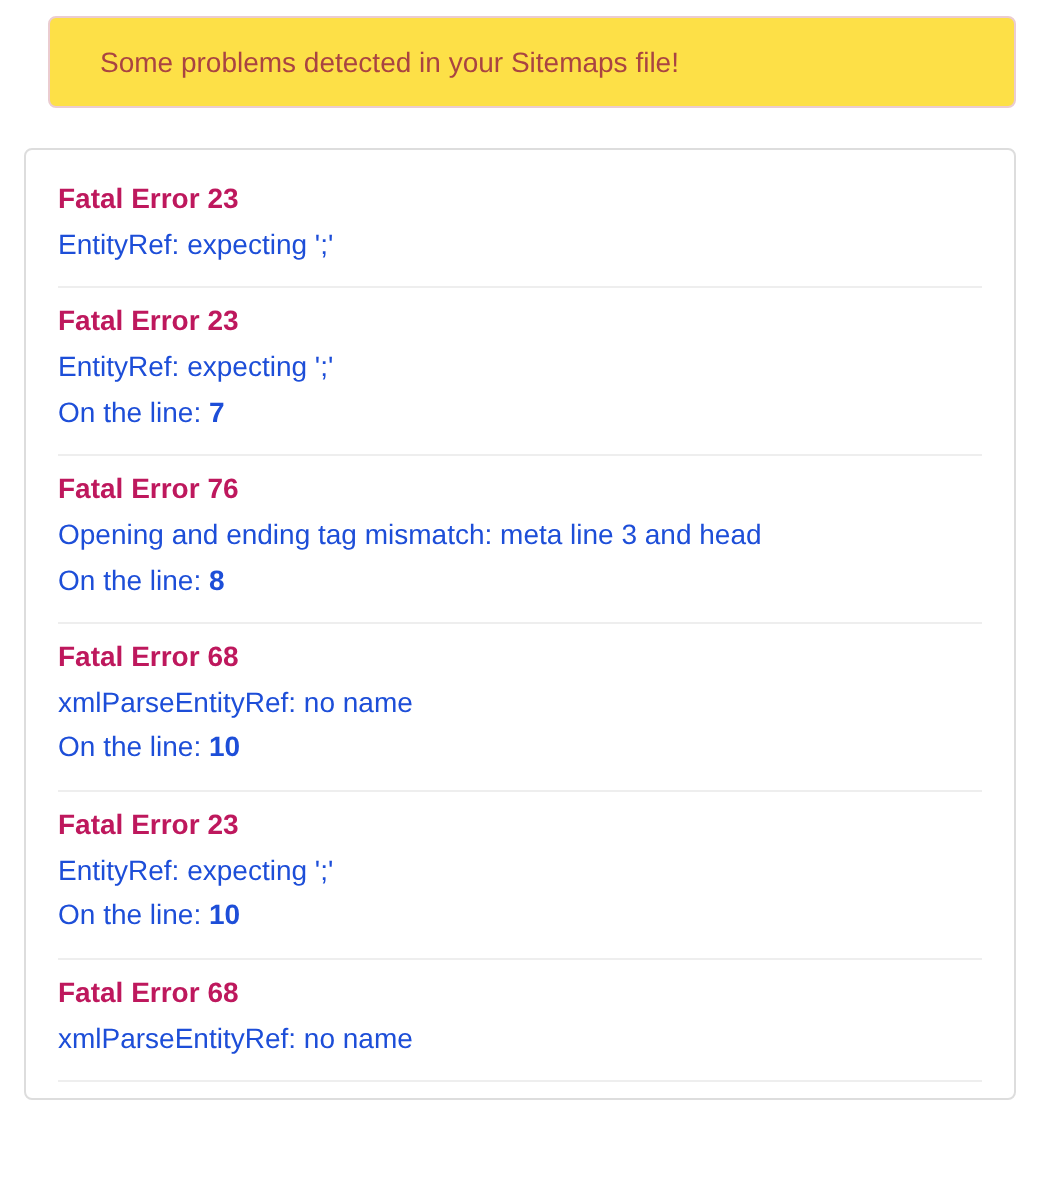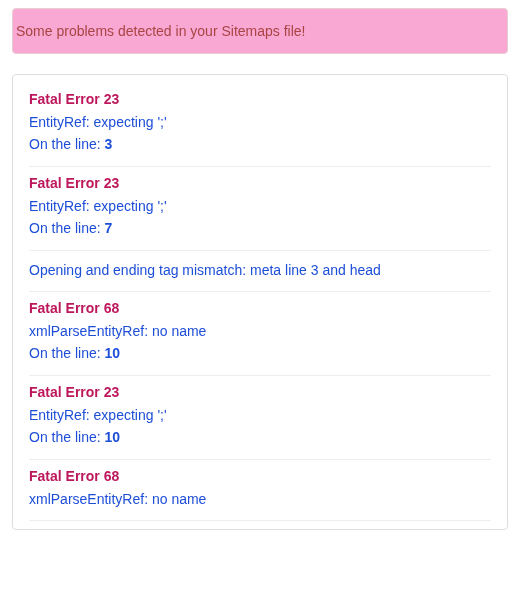--- a/index.html
+++ b/index.html
@@ -14,27 +14,28 @@
     padding: 8px 12px 0 12px;
   }
   h1.title {
     font-size: 30px;
     font-weight: 500;
     color: #333;
     margin: 0 0 20px 0;
     letter-spacing: -0.2px;
   }
   .alert {
-    background: #f9a8d4;
+    background: #fde047;
     border: 1px solid #ebccd1;
     border-radius: 4px;
-    padding: 14px 3px;
+    padding: 14px 25px;
     font-size: 14px;
     color: #a94442;
     margin-bottom: 20px;
+    margin-left: 12px;
   }
   .panel {
     border: 1px solid #ddd;
     border-radius: 4px;
     padding: 16px 16px 8px 16px;
     background: #fff;
   }
   .error-block {
     border-bottom: 1px solid #eee;
     padding: 8px 0 10px 0;
@@ -63,29 +64,30 @@
 <div class="page">
 
   <div class="alert">
     <span>Some problems detected in your Sitemaps file!</span>
   </div>
 
   <div class="panel">
     <div class="error-block">
       <div class="error-title">Fatal Error 23</div>
       <div class="error-msg">EntityRef: expecting ';'</div>
-      <div class="error-line"><span>On the line: </span><span class="num">3</span></div>
     </div>
     <div class="error-block">
       <div class="error-title">Fatal Error 23</div>
       <div class="error-msg">EntityRef: expecting ';'</div>
       <div class="error-line"><span>On the line: </span><span class="num">7</span></div>
     </div>
     <div class="error-block">
+      <div class="error-title">Fatal Error 76</div>
       <div class="error-msg">Opening and ending tag mismatch: meta line 3 and head</div>
+      <div class="error-line"><span>On the line: </span><span class="num">8</span></div>
     </div>
     <div class="error-block">
       <div class="error-title">Fatal Error 68</div>
       <div class="error-msg">xmlParseEntityRef: no name</div>
       <div class="error-line"><span>On the line: </span><span class="num">10</span></div>
     </div>
     <div class="error-block">
       <div class="error-title">Fatal Error 23</div>
       <div class="error-msg">EntityRef: expecting ';'</div>
       <div class="error-line"><span>On the line: </span><span class="num">10</span></div>

